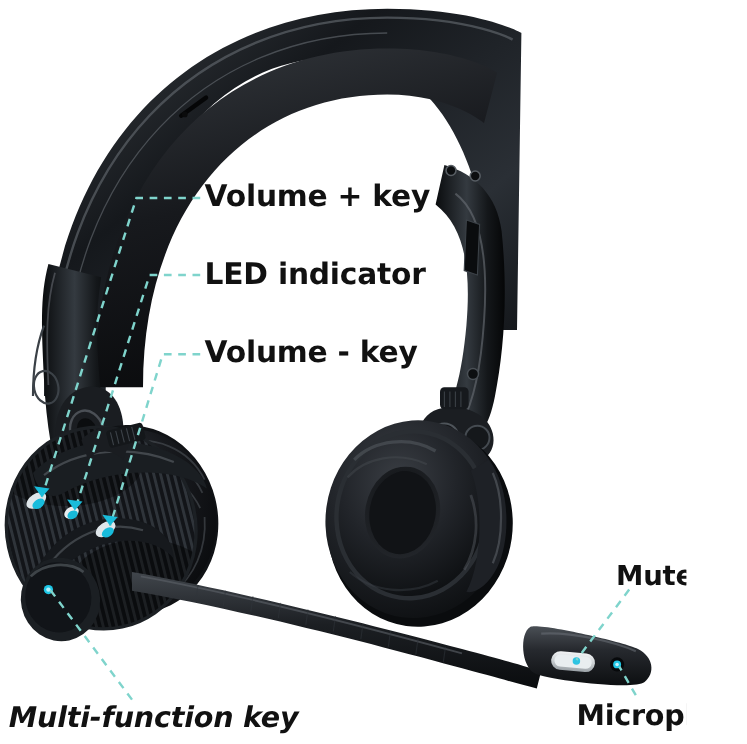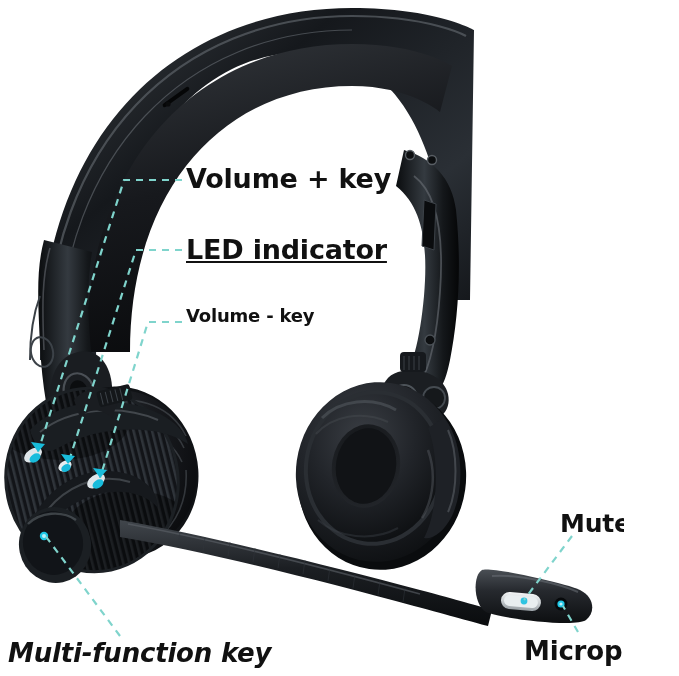--- a/index.html
+++ b/index.html
@@ -3,22 +3,22 @@
 <meta charset="utf-8">
 <style>
   html,body{margin:0;padding:0;background:#fff;}
   body{width:679px;height:676px;overflow:hidden;
        font-family:"DejaVu Sans","Liberation Sans",sans-serif;}
   #stage{position:relative;width:624px;height:676px;background:#ffffff;overflow:hidden;}
   #art{position:absolute;left:0;top:0;width:679px;height:676px;}
   .callout{position:absolute;font-weight:700;color:#111111;
            letter-spacing:-0.2px;white-space:nowrap;line-height:1;}
   .c-volplus{left:186px;top:165px;font-size:27px;}
-  .c-led{left:186px;top:236px;font-size:27px;text-decoration:underline;}
-  .c-volminus{left:186px;top:307px;font-size:18px;}
+  .c-led{left:186px;top:236px;font-size:27px;}
+  .c-volminus{left:186px;top:307px;font-size:27px;}
   .c-mute{left:560px;top:511px;font-size:25px;}
   .c-mic{left:524px;top:638px;font-size:26px;}
   .c-mfk{left:8px;top:640px;font-size:26px;font-style:italic;}
 </style>
 </head>
 <body>
 
 <div id="stage">
 
   <svg id="art" viewBox="0 0 679 676">

